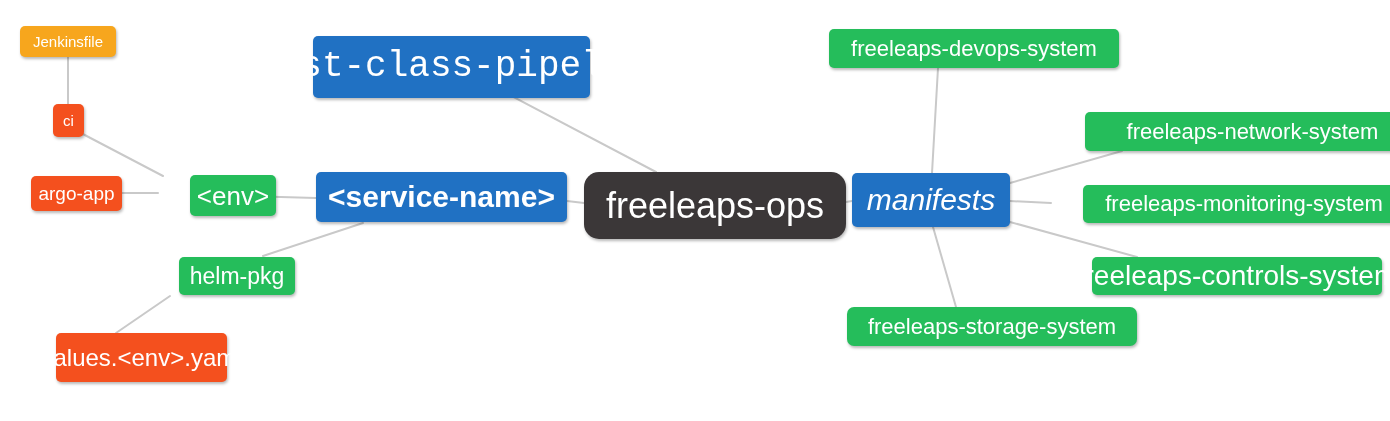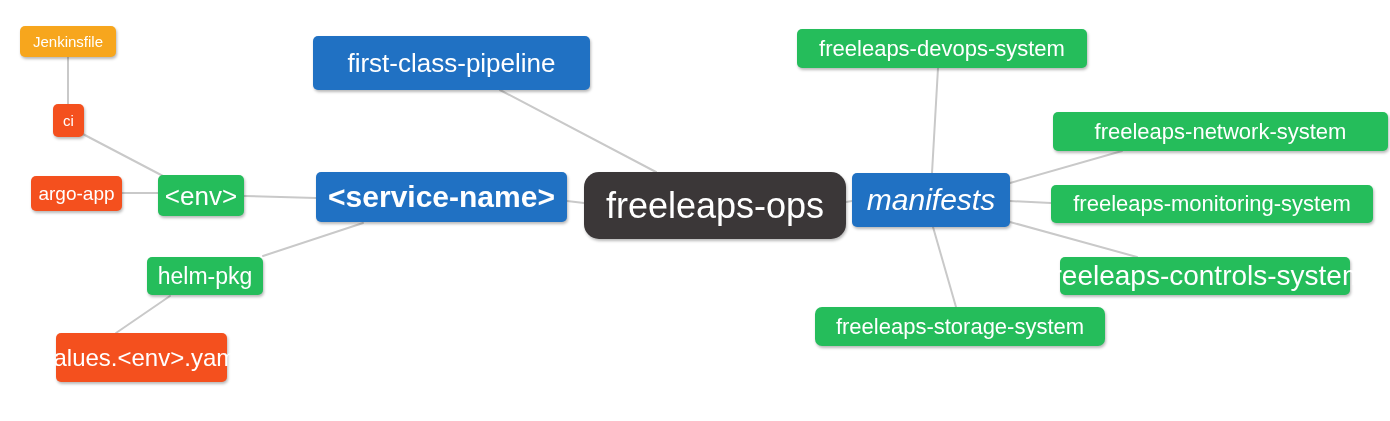--- a/index.html
+++ b/index.html
@@ -38,32 +38,32 @@
     box-sizing: border-box;
     border-radius: 5px;
     color: var(--text, #ffffff);
     white-space: nowrap;
     box-shadow: 1px 2px 3px rgba(0,0,0,0.28);
     cursor: default;
     line-height: 1;
   }
   .dark   { background: var(--root-bg, #3b3738); border-radius: 15px; }
   .blue   { background: var(--blue-bg, #2071c3); }
-  .green  { background: var(--green-bg, #25bd5b); }
+  .green  { background: var(--green-bg, #25bd5b); margin-left: 32px; }
   .red    { background: var(--red-bg, #f4501e); }
   .orange { background: var(--orange-bg, #f7a61d); }
 
   
   .n-jenkinsfile { left: 20px;   top: 26px;  width: 96px;  height: 31px; font-size: 15px; }
   .n-ci          { left: 53px;   top: 104px; width: 31px;  height: 33px; font-size: 15px; }
   .n-argo        { left: 31px;   top: 176px; width: 91px;  height: 35px; font-size: 19px; }
   .n-env         { left: 158px;  top: 175px; width: 86px;  height: 41px; font-size: 26px; }
   .n-helm        { left: 147px;  top: 257px; width: 116px; height: 38px; font-size: 23px; }
   .n-values      { left: 8px;    top: 333px; width: 171px; height: 49px; font-size: 24px; margin-left: 48px; }
-  .n-fcp         { left: 313px;  top: 36px;  width: 277px; height: 54px; font-size: 26px; }
+  .n-fcp         { left: 313px;  top: 36px;  width: 277px; height: 62px; font-size: 36px; font-family: Liberation Mono, monospace; }
   .n-service     { left: 316px;  top: 172px; width: 251px; height: 50px; font-size: 30px; font-weight: bold; }
   .n-root        { left: 584px;  top: 172px; width: 262px; height: 67px; font-size: 36px; }
   .n-manifests   { left: 852px;  top: 173px; width: 158px; height: 54px; font-size: 30px; font-style: italic; }
   .n-devops      { left: 797px;  top: 29px;  width: 290px; height: 39px; font-size: 22px; }
   .n-network     { left: 1053px; top: 112px; width: 335px; height: 39px; font-size: 22px; }
   .n-monitoring  { left: 1051px; top: 185px; width: 322px; height: 38px; font-size: 22px; }
   .n-controls    { left: 1060px; top: 257px; width: 290px; height: 38px; font-size: 28px; }
   .n-storage     { left: 815px;  top: 307px; width: 290px; height: 39px; font-size: 22px; border-radius: 7px; }
 </style>
 </head>

